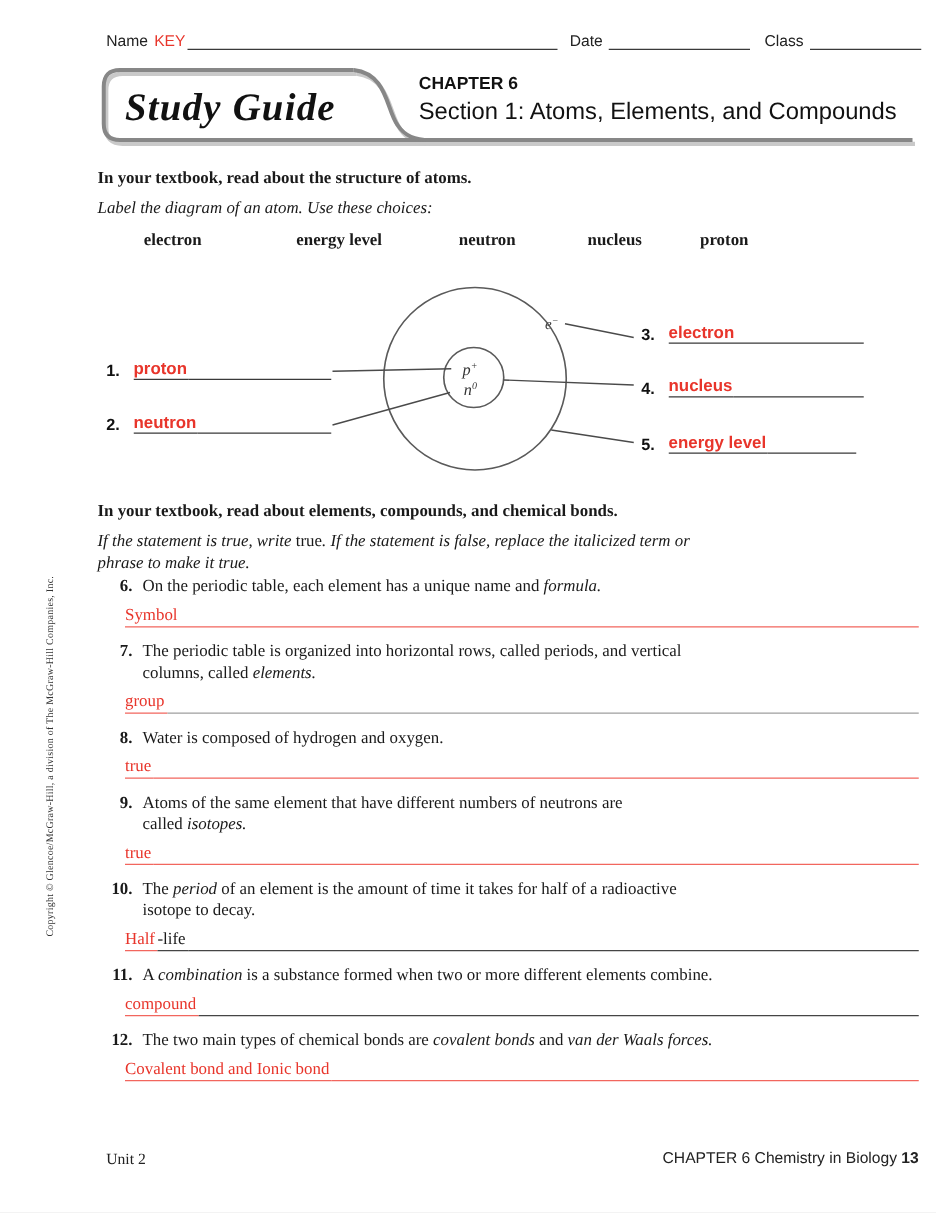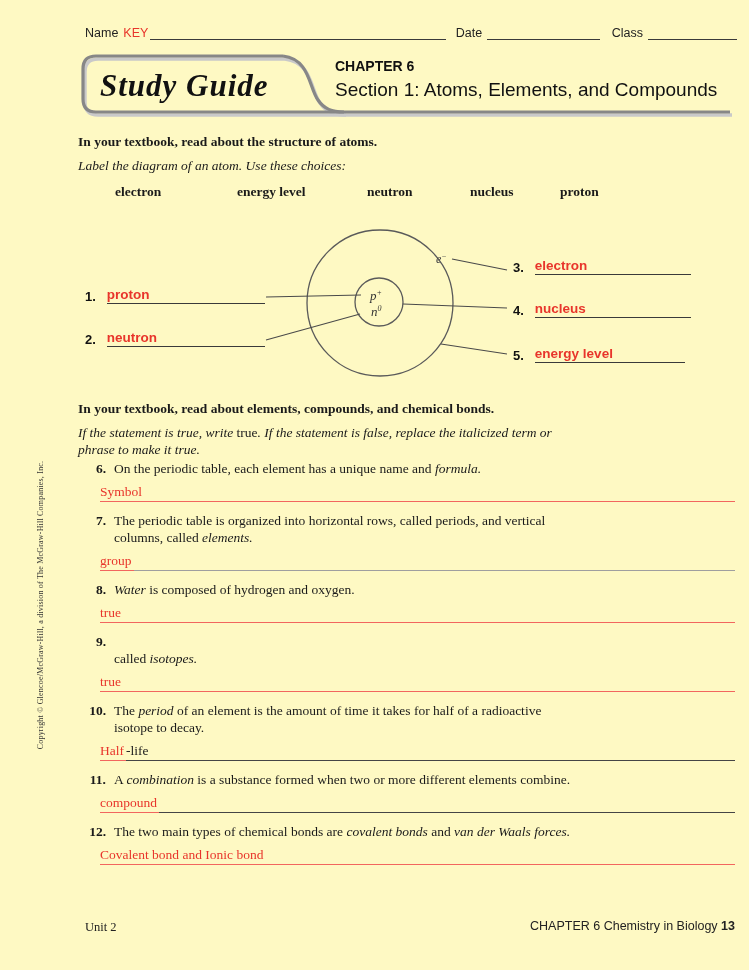--- a/index.html
+++ b/index.html
@@ -1,18 +1,18 @@
 <!DOCTYPE html>
 <html><head>
 <meta charset="utf-8">
 <style>
   * { margin:0; padding:0; box-sizing:border-box; }
   html,body { background:#e9e9e9; }
   .page {
-    position:relative; width:749px; height:970px; background:#fef9c3;
+    position:relative; width:749px; height:970px; background:#ffffff;
     font-family:"Liberation Serif", serif; color:#1a1a1a; overflow:hidden;
     margin:0 auto;
   }
   .abs { position:absolute; }
 
   
   .head-row { left:85px; right:12px; top:24px; display:flex; align-items:flex-end; height:16px;
     font-family:"Liberation Sans", sans-serif; font-size:12.5px; color:#222; }
   .head-label { margin-right:5px; white-space:nowrap; }
   .head-key { color:#e8352b; margin-right:2px; white-space:nowrap; }
@@ -173,31 +173,31 @@
           <span class="qtext"><span>The periodic table is organized into horizontal rows, called periods, and vertical</span><br><span>columns, called </span><span style="font-style: italic;">elements.</span></span>
         </div>
         <div class="ans-row">
           <span class="ans-word" style="color: rgb(232, 53, 43); border-bottom: 1.2px solid rgb(242, 102, 94);">group</span>
           <span class="ans-fill" style="border-bottom: 1.2px solid rgb(159, 159, 159);"></span>
         </div>
       </div>
       <div class="q-block">
         <div class="q-row">
           <span class="qnum">8.</span>
-          <span class="qtext"><span style="font-style: italic;">Water</span><span> is composed of hydrogen and oxygen.</span></span>
+          <span class="qtext"><span style="">Water</span><span> is composed of hydrogen and oxygen.</span></span>
         </div>
         <div class="ans-row">
           <span class="ans-word" style="color: rgb(232, 53, 43); border-bottom: 1.2px solid rgb(242, 102, 94);">true</span>
           <span class="ans-fill" style="border-bottom: 1.2px solid rgb(242, 102, 94);"></span>
         </div>
       </div>
       <div class="q-block">
         <div class="q-row">
           <span class="qnum">9.</span>
-          <span class="qtext"><br><span>called </span><span style="font-style: italic; text-align: right;">isotopes.</span></span>
+          <span class="qtext"><span>Atoms of the same element that have different numbers of neutrons are</span><br><span>called </span><span style="font-style: italic; text-align: right;">isotopes.</span></span>
         </div>
         <div class="ans-row">
           <span class="ans-word" style="color: rgb(232, 53, 43); border-bottom: 1.2px solid rgb(242, 102, 94);">true</span>
           <span class="ans-fill" style="border-bottom: 1.2px solid rgb(242, 102, 94);"></span>
         </div>
       </div>
       <div class="q-block">
         <div class="q-row">
           <span class="qnum">10.</span>
           <span class="qtext"><span>The </span><span style="font-style: italic;">period</span><span> of an element is the amount of time it takes for half of a radioactive</span><br><span>isotope to decay.</span></span>

